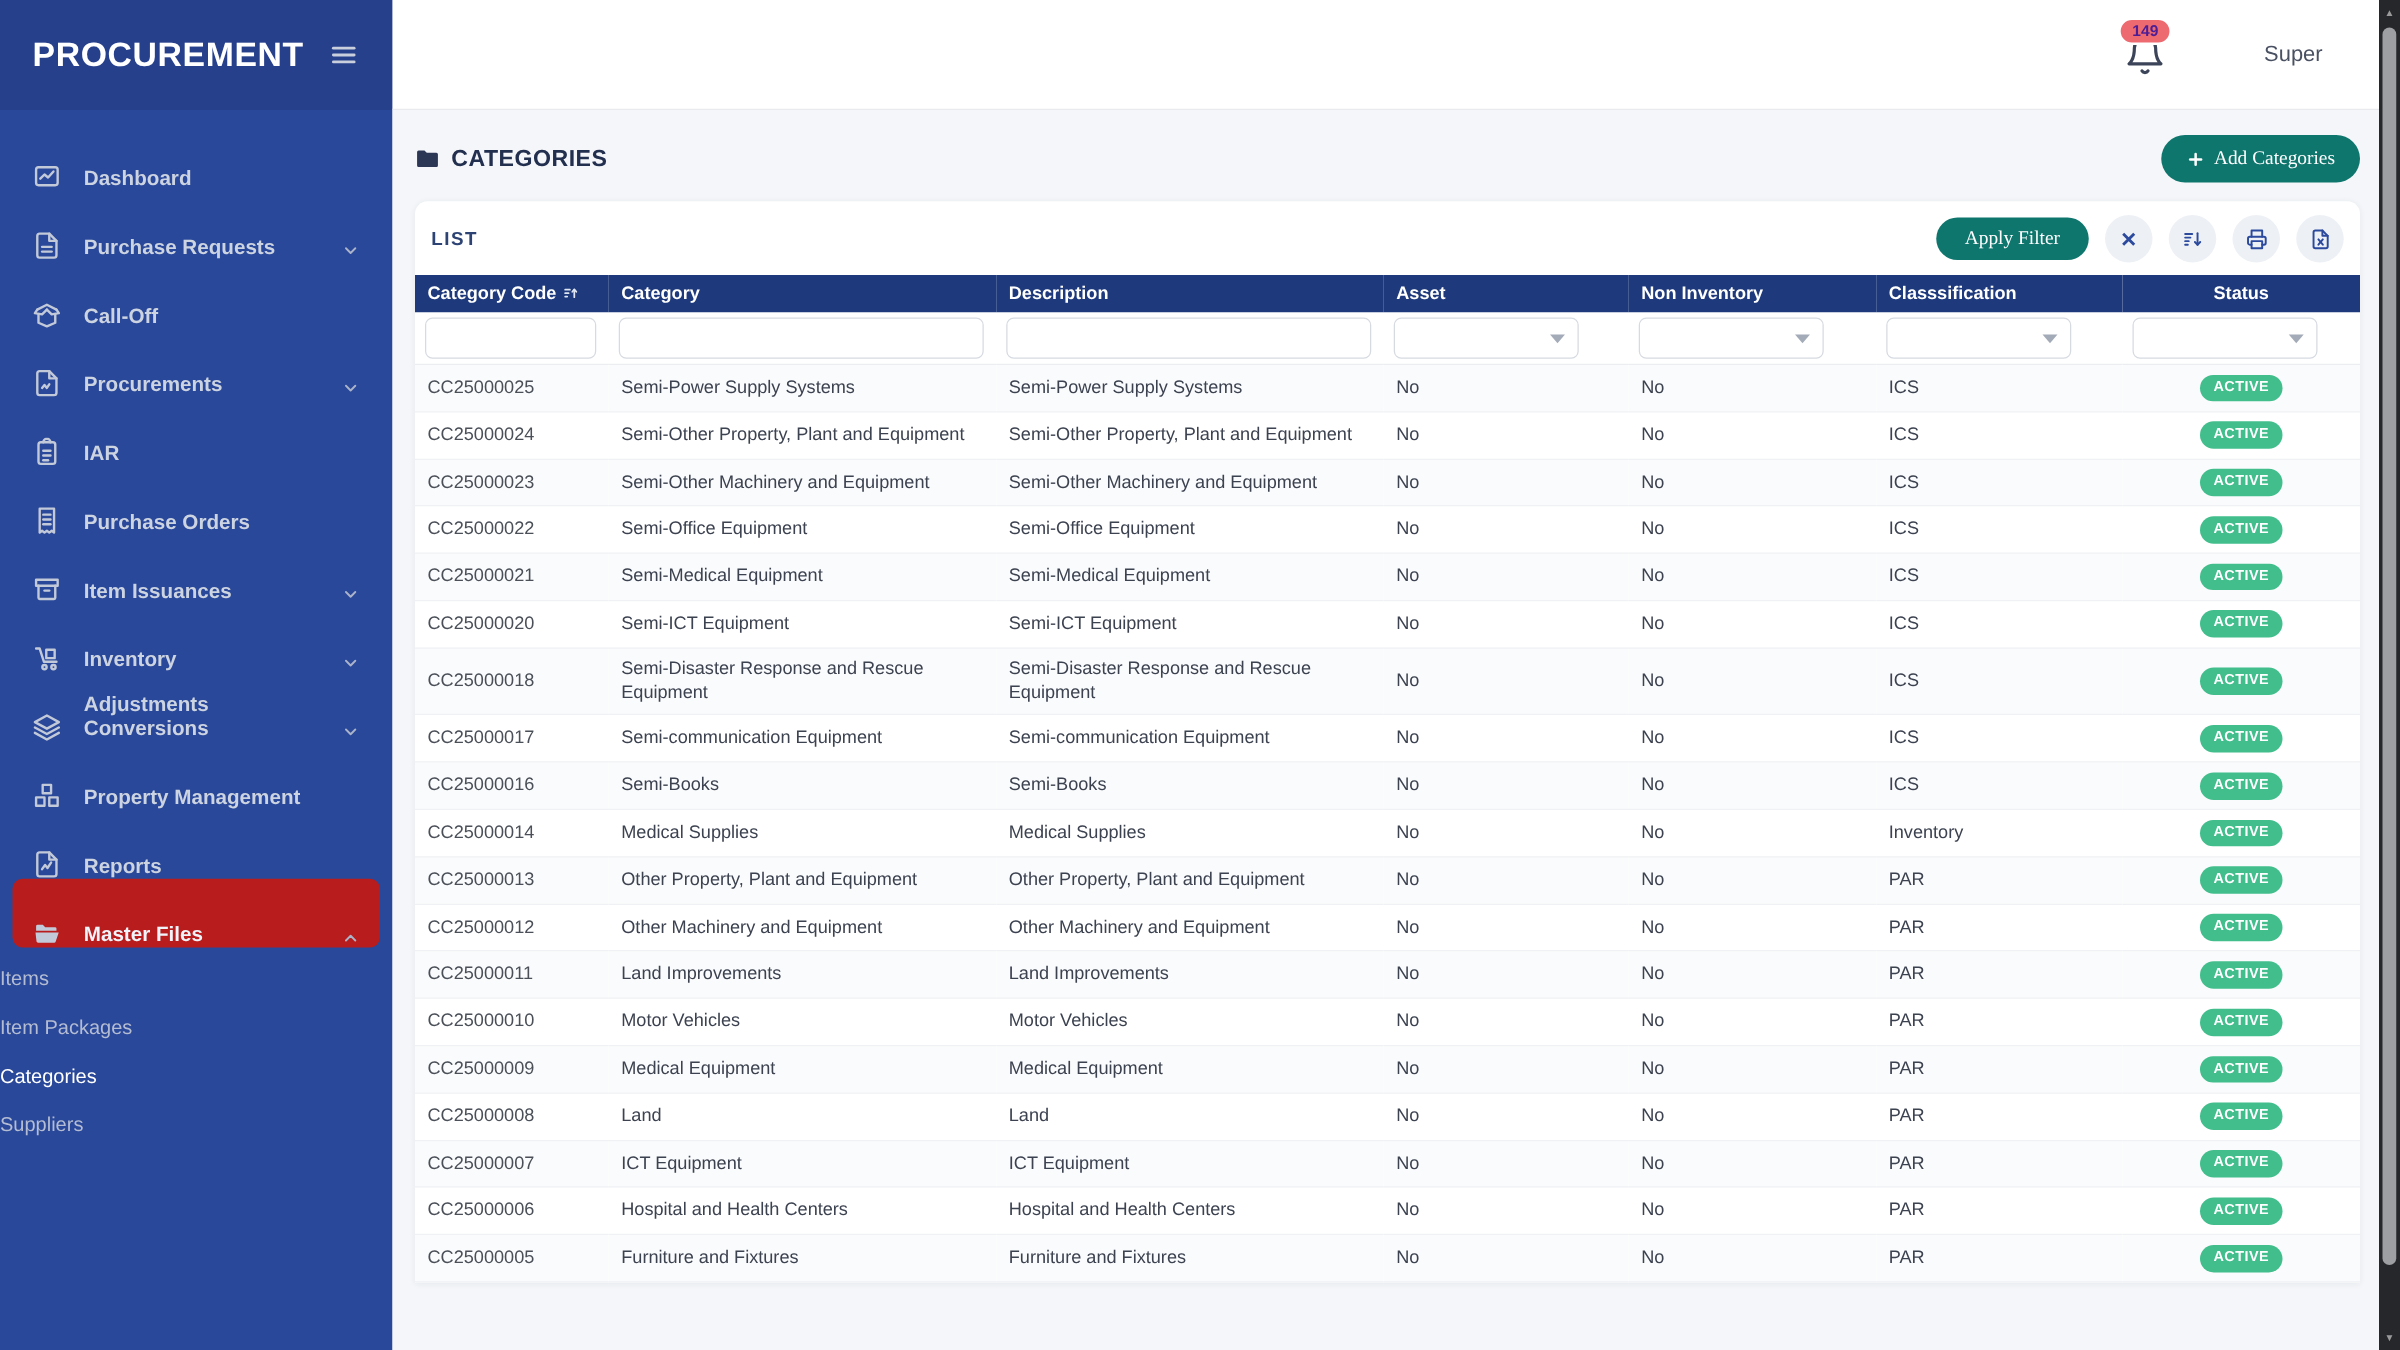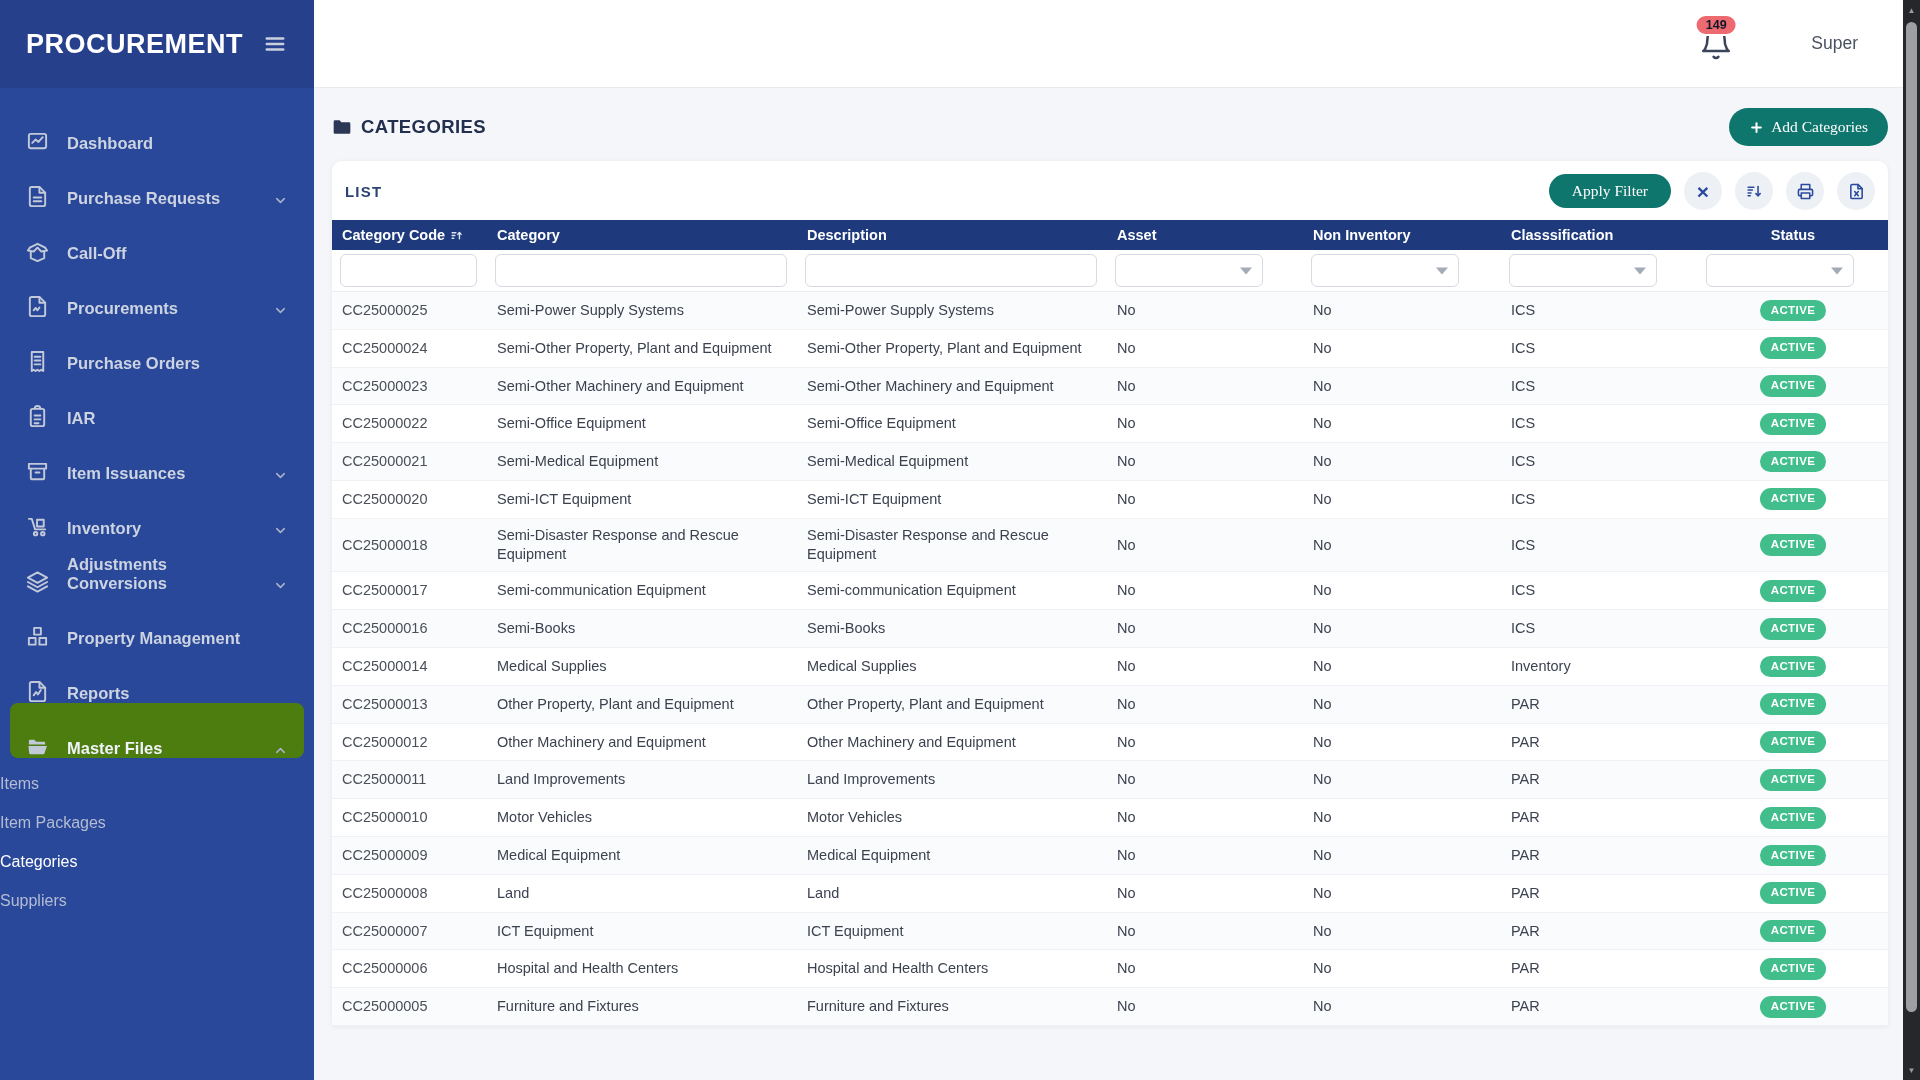--- a/index.html
+++ b/index.html
@@ -12,31 +12,31 @@
 
   
   .sidebar { width:314px; height:1080px; background:#2a4899; flex-shrink:0; display:flex; flex-direction:column; }
   .sidebar-header { height:88px; background:#27408c; display:flex; align-items:center; justify-content:space-between; padding:0 26px; flex-shrink:0; }
   .brand { color:#ffffff; font-weight:bold; font-size:27px; letter-spacing:.5px; }
   .hamburger { width:26px; height:22px; color:#c9cfdd; cursor:pointer; }
   .nav { padding-top:10px; }
   .nav-item { display:flex; align-items:flex-end; gap:18px; height:55px; padding:0 26px; color:#ccd3e1; font-size:16.5px; font-weight:600; cursor:pointer; }
   .nav-item .icon { width:23px; height:23px; color:#c2c9d9; flex-shrink:0; }
   .nav-item .chev { margin-left:auto; width:15px; height:15px; color:#aab3c9; }
-  .nav-item.active { background:#4d7c0f; margin:0 10px; padding:0 16px; border-radius:8px; color:#f0f3f9; }
+  .nav-item.active { background:#b91c1c; margin:0 10px; padding:0 16px; border-radius:8px; color:#f0f3f9; }
   .nav-sub-list { padding:6px 0 4px 0; }
   .nav-sub { height:39px; display:flex; align-items:center; color:#b3bcd2; font-size:16px; cursor:pointer; }
   .nav-sub.active { color:#ffffff; }
 
   
   .main { flex:1; display:flex; flex-direction:column; height:1080px; }
   .topbar { height:88px; background:#ffffff; border-bottom:1px solid #e9eaee; display:flex; align-items:center; justify-content:flex-end; padding-right:62px; flex-shrink:0; }
   .bell-wrap { position:relative; margin-right:78px; cursor:pointer; }
   .bell-wrap .icon { width:34px; height:34px; color:#3b4458; display:block; }
-  .notif-badge { position:absolute; top:-13px; left:50%; transform:translateX(-50%); background:#ec6a70; color:#0f172a; font-size:12.5px; font-weight:bold; padding:3px 9px; border-radius:12px; border:2px solid #fff; line-height:1; }
+  .notif-badge { position:absolute; top:-13px; left:50%; transform:translateX(-50%); background:#ec6a70; color:#4c1d95; font-size:12.5px; font-weight:bold; padding:3px 9px; border-radius:12px; border:2px solid #fff; line-height:1; }
   .user-name { color:#4a5162; font-size:17.5px; cursor:pointer; }
 
   .content { flex:1; background:#f4f6f9; padding:16px 32px 0 18px; overflow:hidden; }
   .page-header { display:flex; align-items:center; justify-content:space-between; margin:4px 0 15px 0; }
   .page-title { display:flex; align-items:center; gap:9px; color:#232f4e; font-size:18.5px; font-weight:bold; letter-spacing:.4px; }
   .page-title .icon { width:20px; height:20px; color:#2c3655; }
   .btn-pill { background:#0f766e; color:#ffffff; border:none; border-radius:21px; font-family:Liberation Serif, serif; font-size:15.5px; display:inline-flex; align-items:center; gap:7px; padding:10px 20px; cursor:pointer; }
   .btn-pill .icon { width:15px; height:15px; }
 
   .card { background:#ffffff; border-radius:10px 10px 0 0; box-shadow:0 1px 5px rgba(40,50,80,.07); }
@@ -132,39 +132,39 @@
         <span class="nav-label">Procurements</span>
         <span class="icon chev">
           <svg viewBox="0 0 24 24" fill="none" stroke="currentColor" stroke-width="2.4" stroke-linecap="round" stroke-linejoin="round">
             <polyline points="6 9 12 15 18 9"></polyline>
           </svg>
         </span>
       </div>
       <div class="nav-item">
         <span class="icon ">
           <svg viewBox="0 0 24 24" fill="none" stroke="currentColor" stroke-width="2" stroke-linecap="round" stroke-linejoin="round">
-            <path d="M6 2h12v20l-2-1.5-2 1.5-2-1.5L10 22l-2-1.5L6 22z"></path>
-            <line x1="9" y1="7" x2="15" y2="7"></line>
-            <line x1="9" y1="11" x2="15" y2="11"></line>
-            <line x1="9" y1="15" x2="15" y2="15"></line>
-          </svg>
-        </span>
-        <span class="nav-label">Purchase Orders</span>
-      </div>
-      <div class="nav-item">
-        <span class="icon ">
-          <svg viewBox="0 0 24 24" fill="none" stroke="currentColor" stroke-width="2" stroke-linecap="round" stroke-linejoin="round">
             <rect x="5" y="4" width="14" height="18" rx="2"></rect>
             <path d="M9 4a3 3 0 0 1 6 0"></path>
             <line x1="9" y1="11" x2="15" y2="11"></line>
             <line x1="9" y1="15" x2="15" y2="15"></line>
             <line x1="9" y1="19" x2="13" y2="19"></line>
           </svg>
         </span>
         <span class="nav-label">IAR</span>
+      </div>
+      <div class="nav-item">
+        <span class="icon ">
+          <svg viewBox="0 0 24 24" fill="none" stroke="currentColor" stroke-width="2" stroke-linecap="round" stroke-linejoin="round">
+            <path d="M6 2h12v20l-2-1.5-2 1.5-2-1.5L10 22l-2-1.5L6 22z"></path>
+            <line x1="9" y1="7" x2="15" y2="7"></line>
+            <line x1="9" y1="11" x2="15" y2="11"></line>
+            <line x1="9" y1="15" x2="15" y2="15"></line>
+          </svg>
+        </span>
+        <span class="nav-label">Purchase Orders</span>
       </div>
       <div class="nav-item">
         <span class="icon ">
           <svg viewBox="0 0 24 24" fill="none" stroke="currentColor" stroke-width="2" stroke-linecap="round" stroke-linejoin="round">
             <rect x="3" y="4" width="18" height="5"></rect>
             <path d="M5 9v10a1 1 0 0 0 1 1h12a1 1 0 0 0 1-1V9"></path>
             <line x1="10" y1="13" x2="14" y2="13"></line>
           </svg>
         </span>
         <span class="nav-label">Item Issuances</span>

